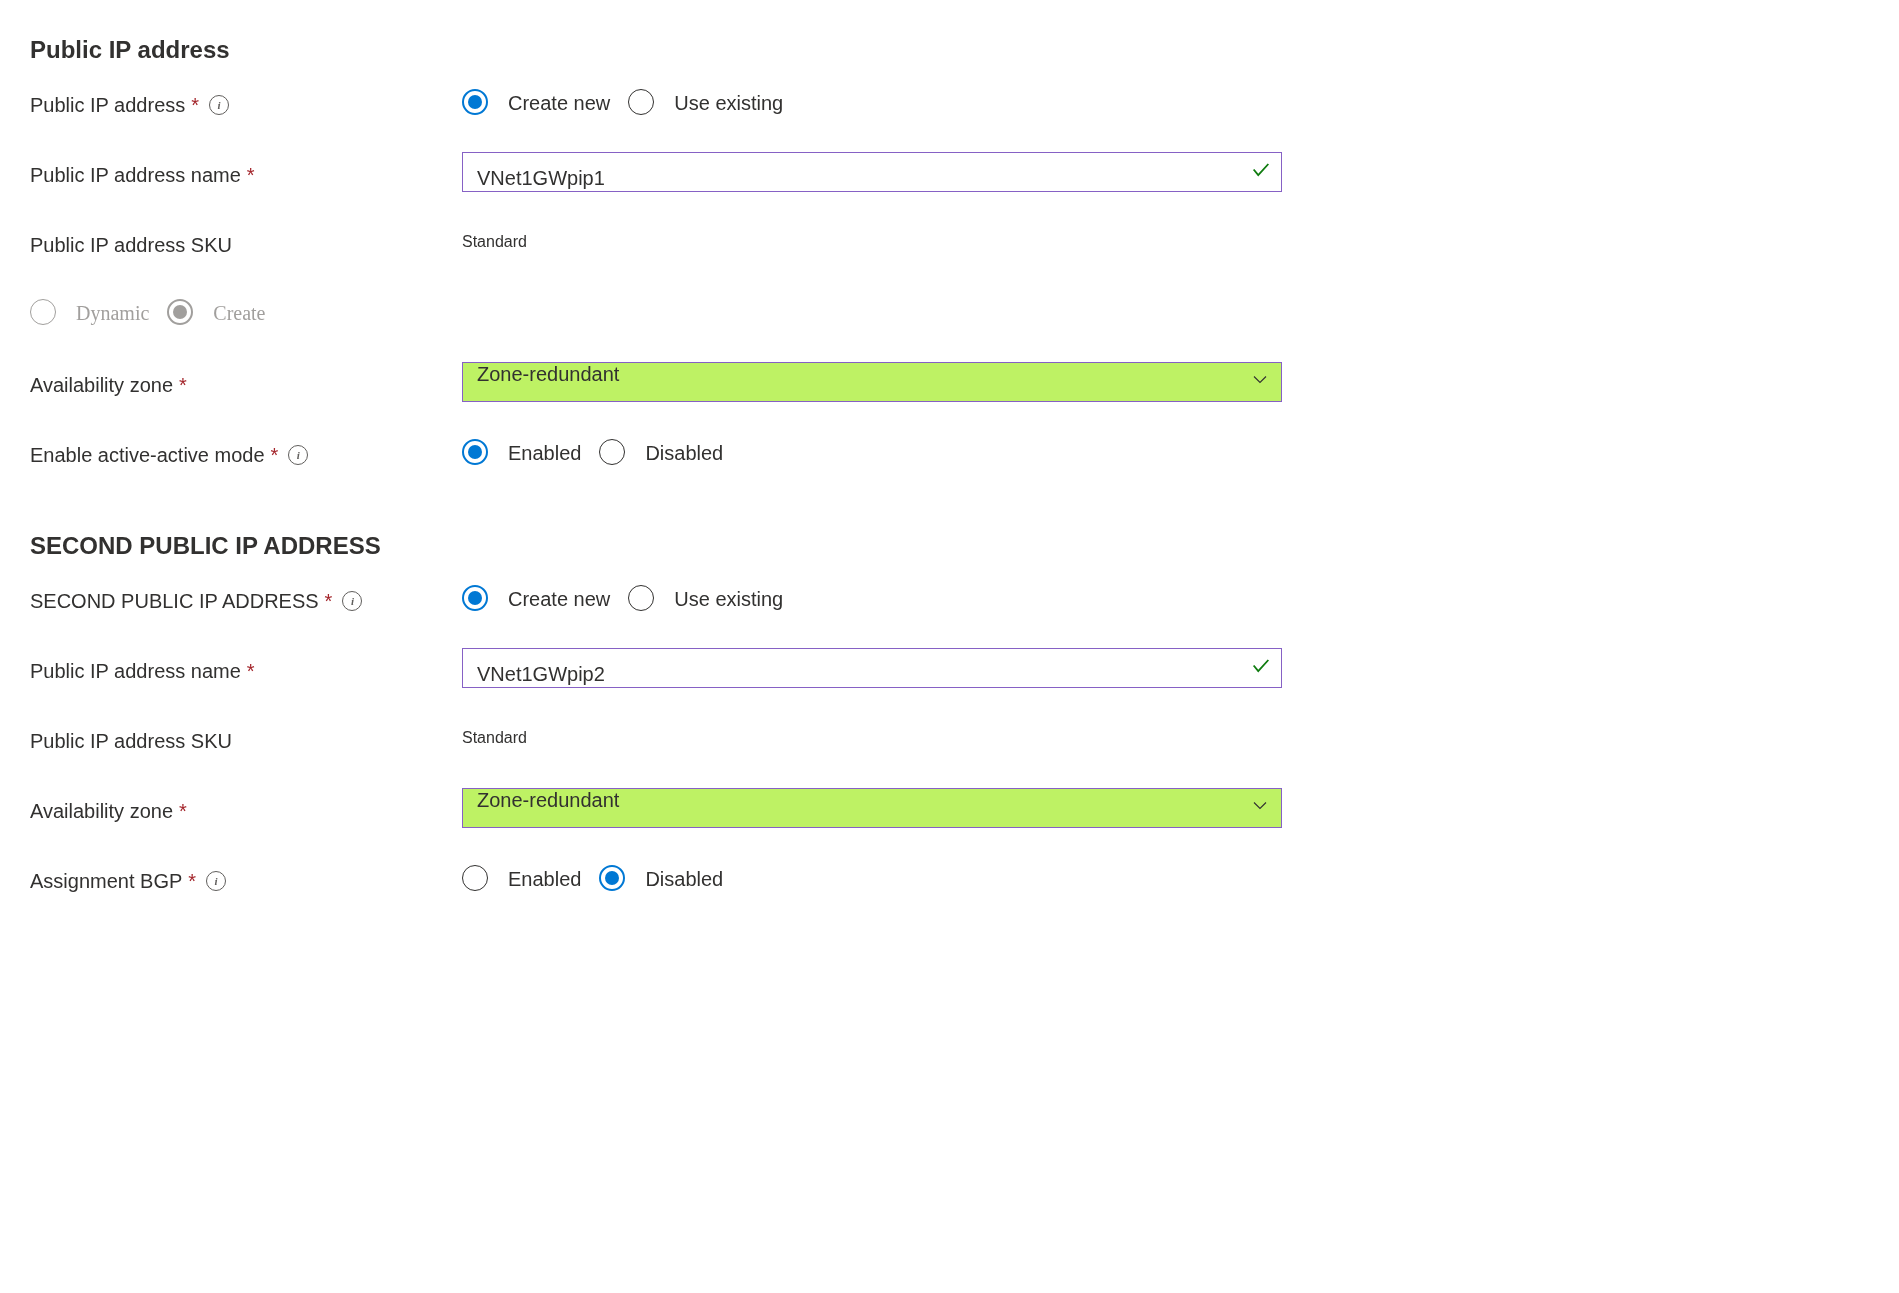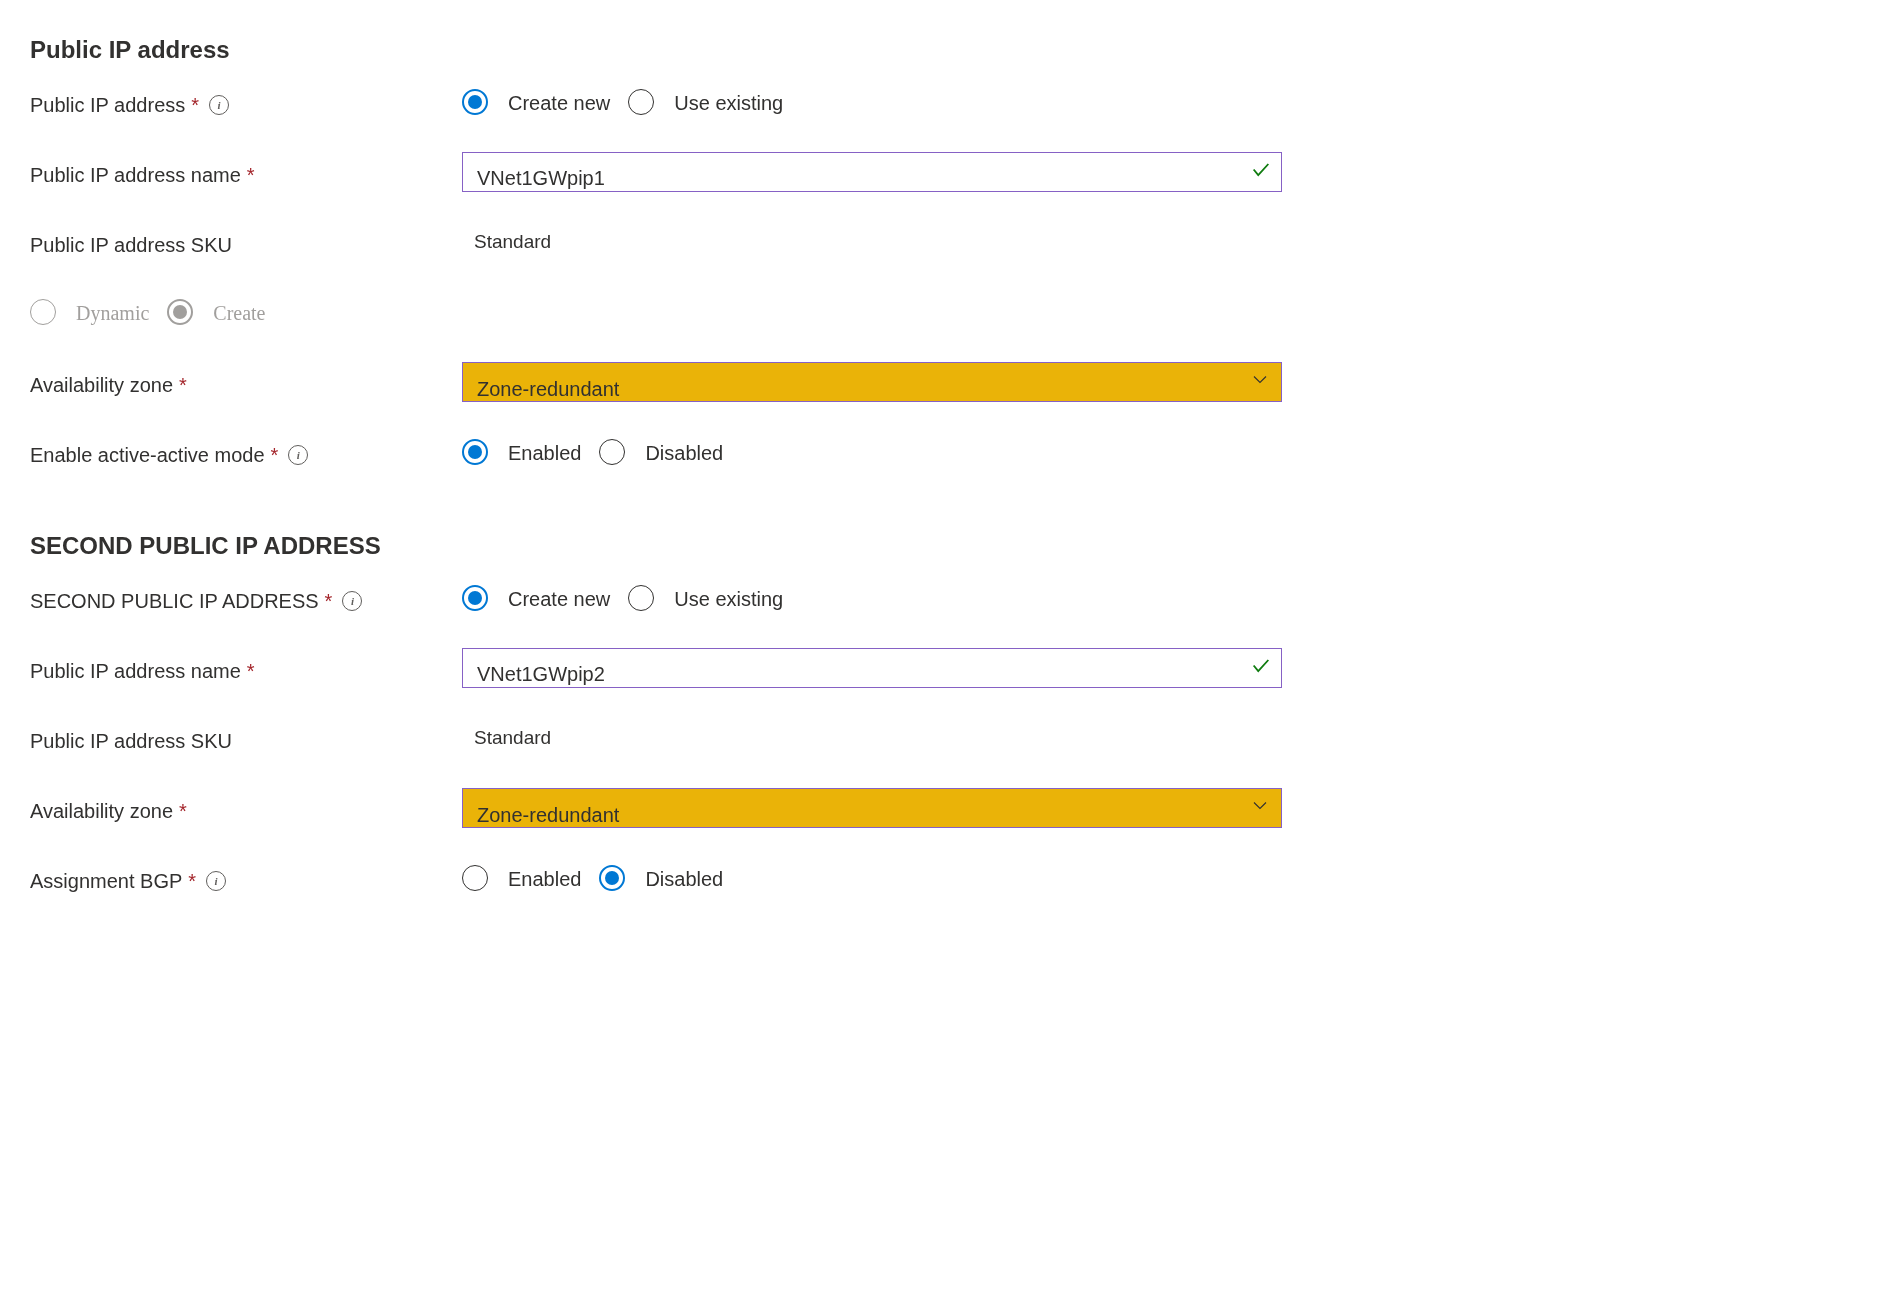--- a/index.html
+++ b/index.html
@@ -124,35 +124,34 @@
       background: #fff;
     }
     .input-check {
       position: absolute;
       right: 10px;
       top: 50%;
       transform: translateY(-50%);
       color: #107c10;
     }
     .static-value {
-      font-size: 19px;
-      color: #323130;
-      margin-left: 12px;
+      font-size: 16px;
+      color: #323130;
     }
     .select-box {
       width: 100%;
       height: 40px;
       border: 1px solid #8661c5;
       padding: 0 40px 0 14px;
       font-size: 20px;
       color: #323130;
       display: flex;
-      align-items: flex-end;
+      align-items: flex-start;
       position: relative;
-      background: #eab308;
+      background: #bef264;
     }
     .select-chevron {
       position: absolute;
       right: 12px;
       top: 50%;
       transform: translateY(-50%);
     }
   </style>
 </head>
 <body>

